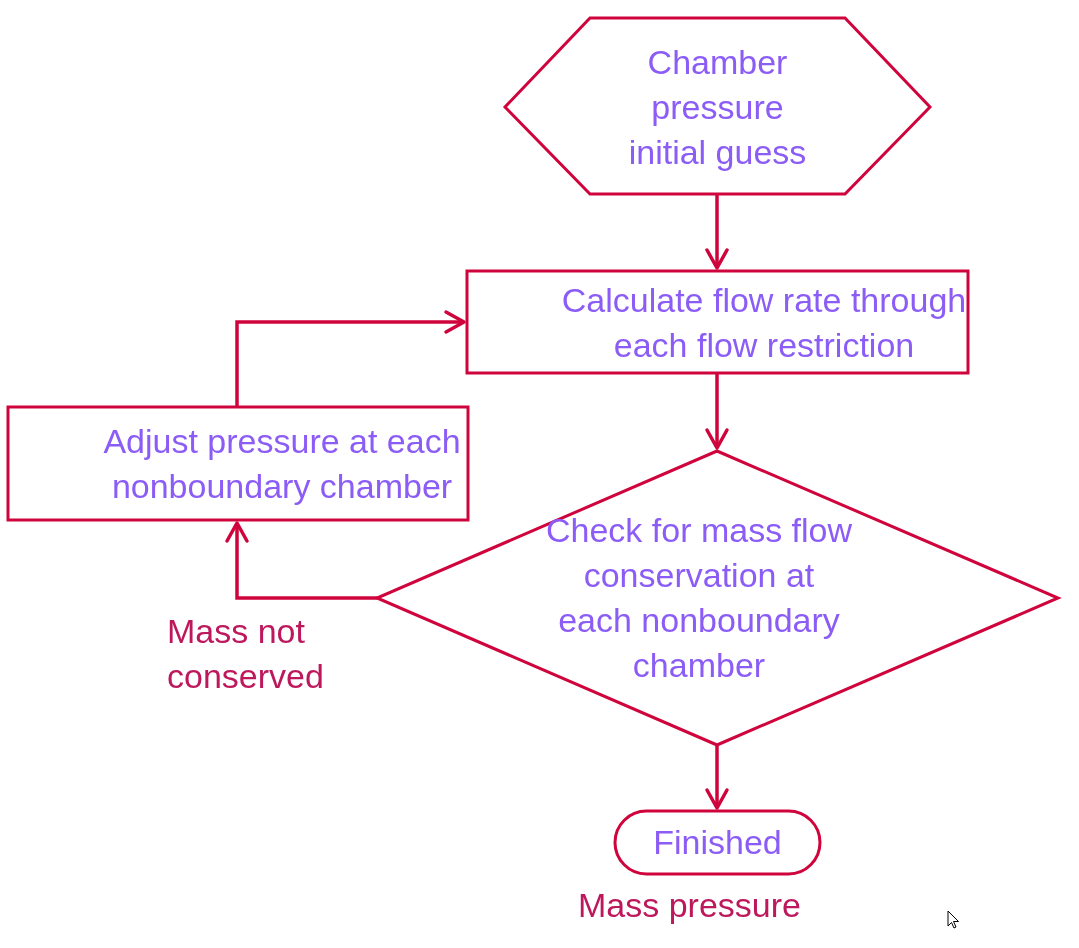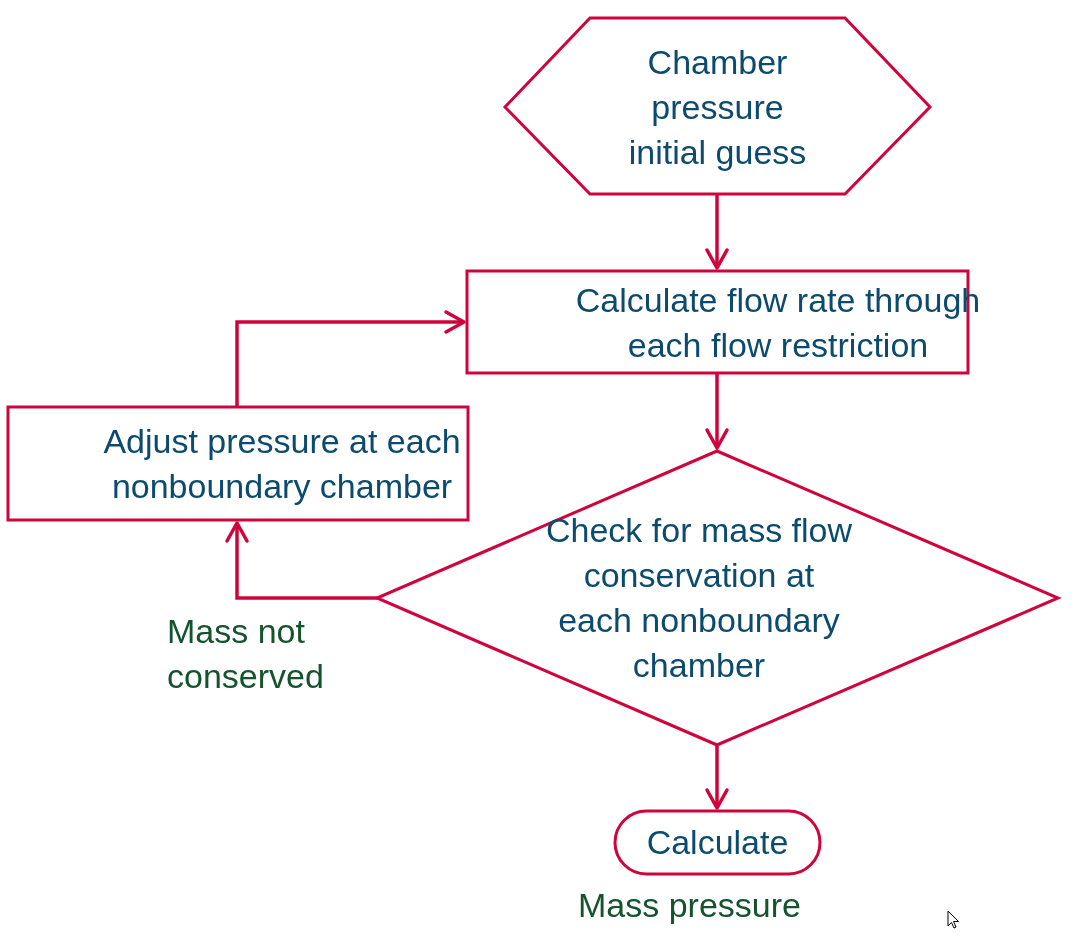--- a/index.html
+++ b/index.html
@@ -2,22 +2,22 @@
 <html><head>
 <meta charset="utf-8">
 <style>
   html, body { margin: 0; padding: 0; background: #ffffff; }
   body { width: 1079px; height: 948px; position: relative; overflow: hidden;
          font-family: "Liberation Sans", sans-serif; }
   svg#flow { position: absolute; left: 0; top: 0; }
   .shape { fill: #ffffff; stroke: #D0043C; stroke-width: 3; }
   .conn { fill: none; stroke: #D0043C; stroke-width: 3.5; stroke-linejoin: miter; }
   .head { fill: none; stroke: #D0043C; stroke-width: 3.5; stroke-linecap: round; stroke-linejoin: round; }
-  .lbl { position: absolute; color: #0c4a6e; font-size: 34px; line-height: 45px; text-align: center; white-space: pre-line; }
-  .free { position: absolute; color: #14532d; font-size: 34px; line-height: 45px; white-space: pre-line; }
+  .lbl { position: absolute; color: #8b5cf6; font-size: 34px; line-height: 45px; text-align: center; white-space: pre-line; }
+  .free { position: absolute; color: #be185d; font-size: 34px; line-height: 45px; white-space: pre-line; }
 </style>
 </head>
 <body>
 
 <svg id="flow" width="1079" height="948" viewBox="0 0 1079 948">
 
   <polygon class="shape" points="505,107 590,18 845,18 930,107 845,194 590,194"></polygon>
   <rect class="shape" x="467" y="271" width="501" height="102"></rect>
   <rect class="shape" x="8" y="407" width="460" height="113"></rect>
   <polygon class="shape" points="717,451 1058,598 717,745 377,598"></polygon>
@@ -45,25 +45,25 @@
   </g>
 
   <g transform="translate(948,911)">
     <path d="M0,0 L0,15 L3.5,11.5 L6,17 L8,16 L5.5,10.5 L10.5,10.5 Z" fill="#ffffff" stroke="#000000" stroke-width="1"></path>
   </g>
 </svg>
 
 <div class="lbl" style="left:590px; top:40px; width:255px;">Chamber
 pressure
 initial guess</div>
-<div class="lbl" style="left:467px; top:278px; width:594px;padding-left:14px;">Calculate flow rate through
+<div class="lbl" style="left:467px; top:278px; width:594px;">Calculate flow rate through
 each flow restriction</div>
 <div class="lbl" style="left:8px; top:419px; width:548px;">Adjust pressure at each
 nonboundary chamber</div>
 <div class="lbl" style="left:469px; top:508px; width:460px;">Check for mass flow
 conservation at
 each nonboundary
 chamber</div>
-<div class="lbl" style="left:615px; top:820px; width:205px;">Calculate</div>
+<div class="lbl" style="left:615px; top:820px; width:205px;">Finished</div>
 
 <div class="free" style="left:167px; top:609px;">Mass not
 conserved</div>
 <div class="free" style="left:578px; top:883px;">Mass pressure</div>
 
 </body></html>

